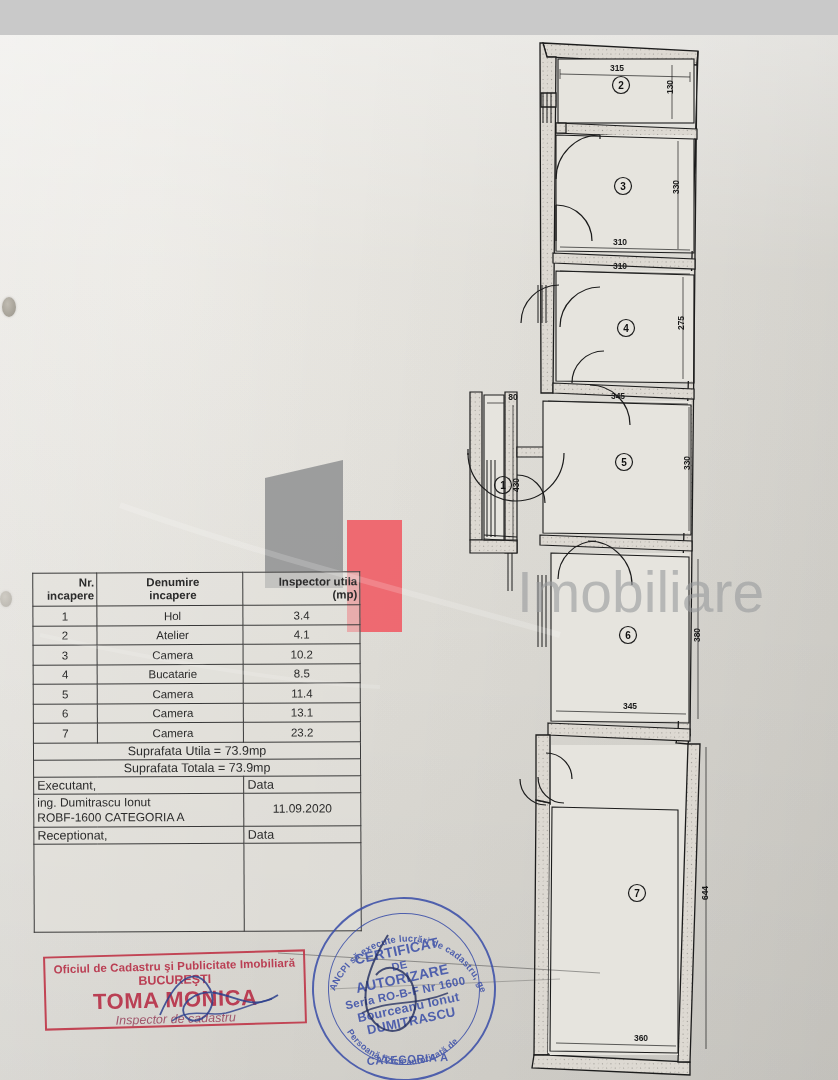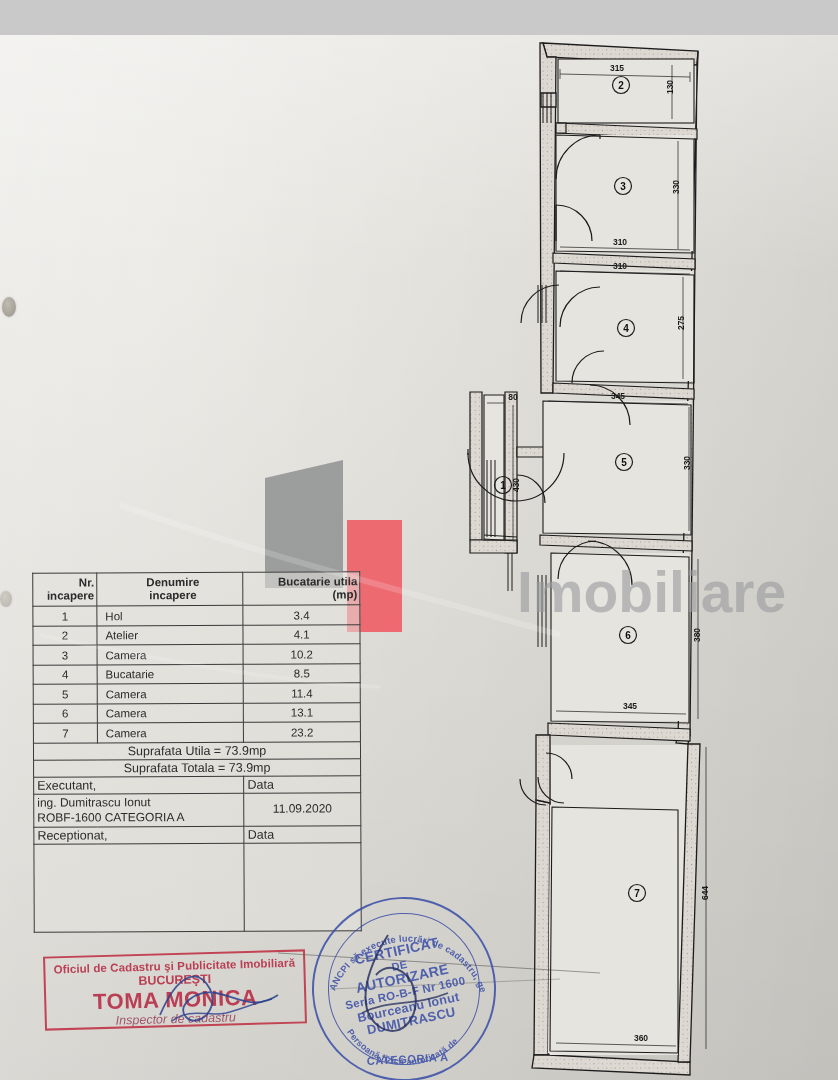--- a/index.html
+++ b/index.html
@@ -61,21 +61,21 @@
   }
   .wm-art {
     position:absolute; left:140px; top:104px;
     font-size:57px; font-weight:bold;
     color:#7d7f81; opacity:.92;
     letter-spacing:-1px;
     line-height:1;
   }
   .wm-imo {
     position:absolute; left:252px; top:104px;
-    font-size:57px; font-weight:bold;
+    font-size:57px; font-weight:normal;
     color:#9a9c9e; opacity:.62;
     letter-spacing:0px;
     line-height:1;
   }
 
   
   #legend-table {
     position:absolute;
     left:33px; top:537px;
     width:328px;
@@ -92,21 +92,21 @@
     font-weight:normal;
   }
   #legend-table th {
     font-weight:bold;
     text-align:right;
     font-size:11.5px;
     line-height:1.15;
     padding:3px 2px;
   }
   .c-nr   { width:64px;  text-align:center; }
-  .c-den  { width:147px; text-align:left; padding-left:8px !important; }
+  .c-den  { width:147px; text-align:center; padding-left:8px !important; }
   .c-sup  { width:117px; text-align:center; }
   .row-h  { height:19.5px; }
   .total-row td {
     text-align:center;
     font-weight:bold;
     font-size:12.5px;
     padding:4px 0;
   }
   .sig-head td {
     text-align:left;
@@ -447,21 +447,21 @@
       <tr>
         <th class="c-nr">
           <div>Nr.</div>
           <div>incapere</div>
         </th>
         <th class="c-den" style="text-align:center;">
           <div>Denumire</div>
           <div>incapere</div>
         </th>
         <th class="c-sup">
-          <div>Bucatarie utila</div>
+          <div>Inspector utila</div>
           <div>(mp)</div>
         </th>
       </tr>
     </thead>
     <tbody>
       <tr class="row-h">
         <td class="c-nr">1</td>
         <td class="c-den">Hol</td>
         <td class="c-sup">3.4</td>
       </tr>

